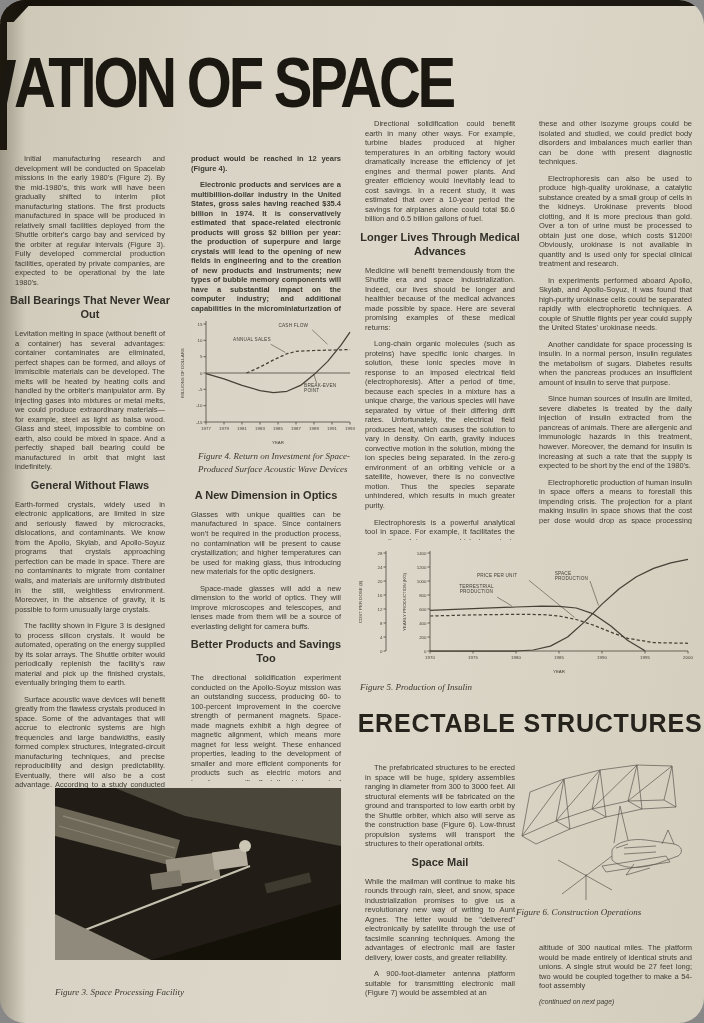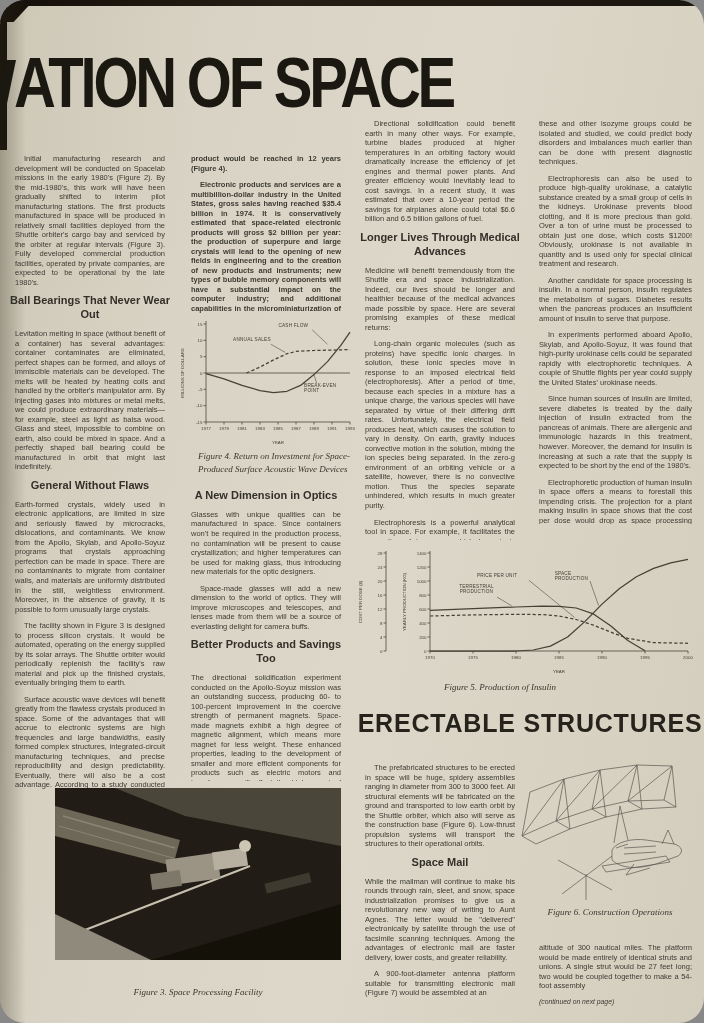--- a/index.html
+++ b/index.html
@@ -22,21 +22,21 @@
     font-size:19px;font-weight:bold;color:#23201a;letter-spacing:.4px;}
   .sec-title-2{position:absolute;top:709px;left:356px;width:348px;text-align:center;
     font-size:25px;font-weight:bold;color:#26231c;letter-spacing:.8px;}
   .col{position:absolute;font-size:7.5px;line-height:1.27;color:#3d3b33;text-align:justify;overflow:hidden;}
   .col p{margin:7px;text-indent:9px;}
   .col p.noindent{text-indent:0;}
   .col p+p{margin-top:1px;}
   .subhead{font-size:11px;font-weight:bold;text-align:center;color:#33302a;margin:7px 0 4px;}
   .caption{position:absolute;font-family:"Liberation Serif",serif;font-style:italic;
     font-size:9px;line-height:1.45;color:#3b3830;}
-  .cap-center{text-align:center;}
+  .cap-center{text-align:left;}
   .chart{position:absolute;}
   .figimg{position:absolute;}
   .cont{font-style:italic;font-size:6.8px;}
   
   .ax{stroke:#4c483e;stroke-width:.8;fill:none;}
   .ser{stroke:#454136;stroke-width:1.25;fill:none;stroke-linejoin:round;}
   .dash{stroke-dasharray:3.2,2.2;}
   .lead{stroke:#454136;stroke-width:.55;}
   .tick{font-size:4.4px;fill:#45423a;font-family:"Liberation Sans",sans-serif;}
   .ann{font-size:4.7px;fill:#403d34;font-family:"Liberation Sans",sans-serif;letter-spacing:.2px;}
@@ -131,22 +131,22 @@
     <p>Directional solidification could benefit earth in many other ways. For example, turbine blades produced at higher temperatures in an orbiting factory would dramatically increase the efficiency of jet engines and thermal power plants. And greater efficiency would inevitably lead to cost savings. In a recent study, it was estimated that over a 10-year period the savings for airplanes alone could total $6.6 billion and 6.5 billion gallons of fuel.</p>
     <div class="subhead">Longer Lives Through Medical Advances</div>
     <p class="noindent">Medicine will benefit tremendously from the Shuttle era and space industrialization. Indeed, our lives should be longer and healthier because of the medical advances made possible by space. Here are several promising examples of these medical returns:</p>
     <p>Long-chain organic molecules (such as proteins) have specific ionic charges. In solution, these ionic species move in response to an imposed electrical field (electrophoresis). After a period of time, because each species in a mixture has a unique charge, the various species will have separated by virtue of their differing drift rates. Unfortunately, the electrical field produces heat, which causes the solution to vary in density. On earth, gravity induces convective motion in the solution, mixing the ion species being separated. In the zero-g environment of an orbiting vehicle or a satellite, however, there is no convective motion. Thus the species separate unhindered, which results in much greater purity.</p>
     <p>Electrophoresis is a powerful analytical tool in space. For example, it facilitates the separation of isozymes, which have ionic strengths of nearly equal value. Our metabolic processes are controlled by about 2000 enzymes, 100 of which have been found to be mixtures of isozymes. If</p>
   </div>
 
   <div class="col" style="left:532px;top:112px;width:167px;height:412px;">
     <p class="noindent">these and other isozyme groups could be isolated and studied, we could predict body disorders and imbalances much earlier than can be done with present diagnostic techniques.</p>
     <p>Electrophoresis can also be used to produce high-quality urokinase, a catalytic substance created by a small group of cells in the kidneys. Urokinase prevents blood clotting, and it is more precious than gold. Over a ton of urine must be processed to obtain just one dose, which costs $1200! Obviously, urokinase is not available in quantity and is used only for special clinical treatment and research.</p>
+    <p>In experiments performed aboard Apollo, Skylab, and Apollo-Soyuz, it was found that high-purity urokinase cells could be separated rapidly with electrophoretic techniques. A couple of Shuttle flights per year could supply the United States' urokinase needs.</p>
     <p>Another candidate for space processing is insulin. In a normal person, insulin regulates the metabolism of sugars. Diabetes results when the pancreas produces an insufficient amount of insulin to serve that purpose.</p>
-    <p>In experiments performed aboard Apollo, Skylab, and Apollo-Soyuz, it was found that high-purity urokinase cells could be separated rapidly with electrophoretic techniques. A couple of Shuttle flights per year could supply the United States' urokinase needs.</p>
     <p>Since human sources of insulin are limited, severe diabetes is treated by the daily injection of insulin extracted from the pancreas of animals. There are allergenic and immunologic hazards in this treatment, however. Moreover, the demand for insulin is increasing at such a rate that the supply is expected to be short by the end of the 1980's.</p>
     <p>Electrophoretic production of human insulin in space offers a means to forestall this impending crisis. The projection for a plant making insulin in space shows that the cost per dose would drop as space processing replaces terrestrial production, with supply rising to meet demand in the late 1980's (Figure 5).</p>
   </div>
 
   <div class="chart" id="fig5-chart" style="left:354px;top:541px;width:346px;height:136px;"><svg width="346" height="136" viewBox="0 0 346 136">
         <line x1="32" y1="10" x2="32" y2="110" class="ax"></line>
         <line x1="29.5" y1="110" x2="32" y2="110" class="ax"></line>
         <text x="28.5" y="111.6" class="tick" text-anchor="end">0</text>
         <line x1="29.5" y1="96" x2="32" y2="96" class="ax"></line>
         <text x="28.5" y="97.6" class="tick" text-anchor="end">4</text>

